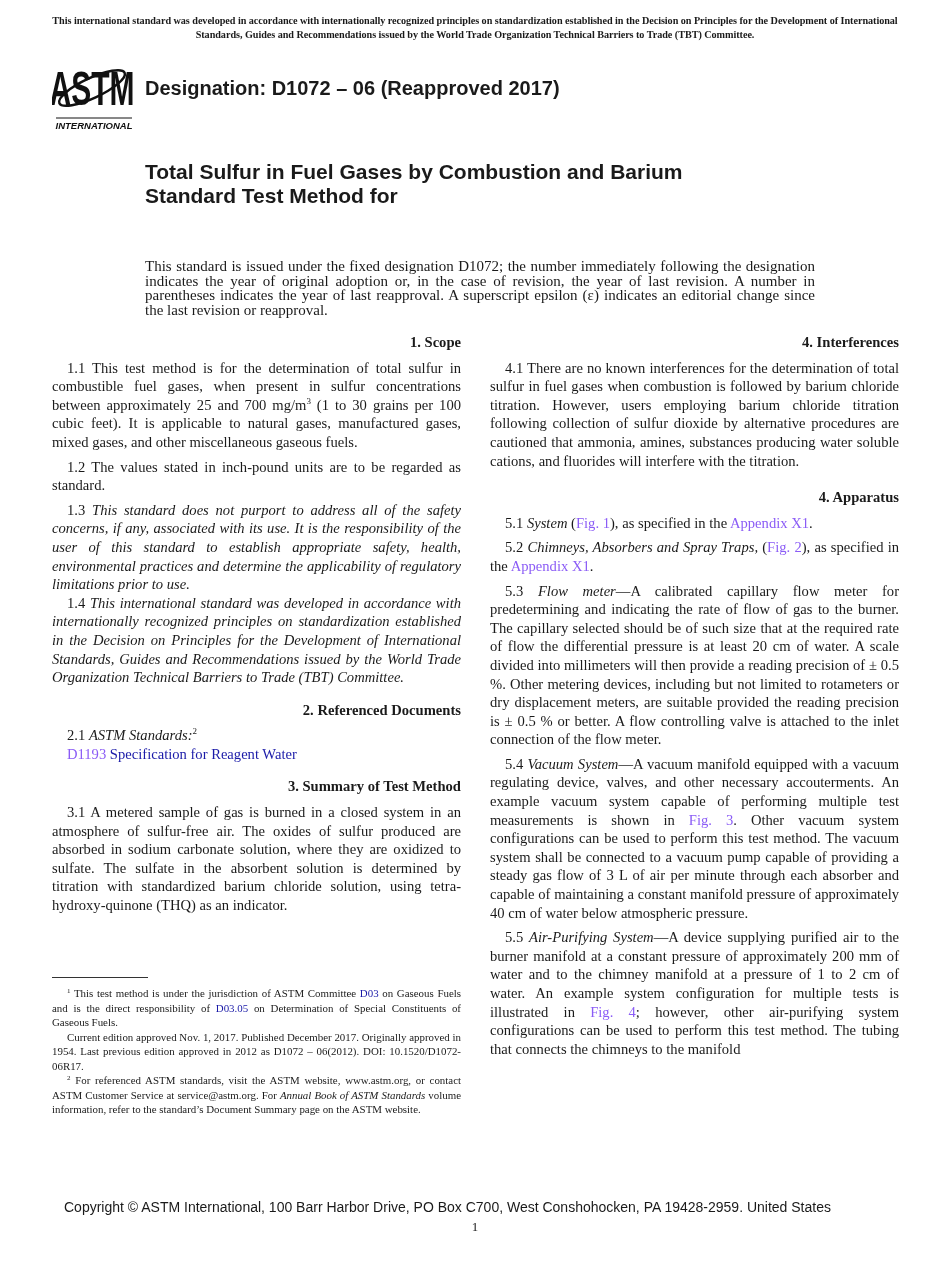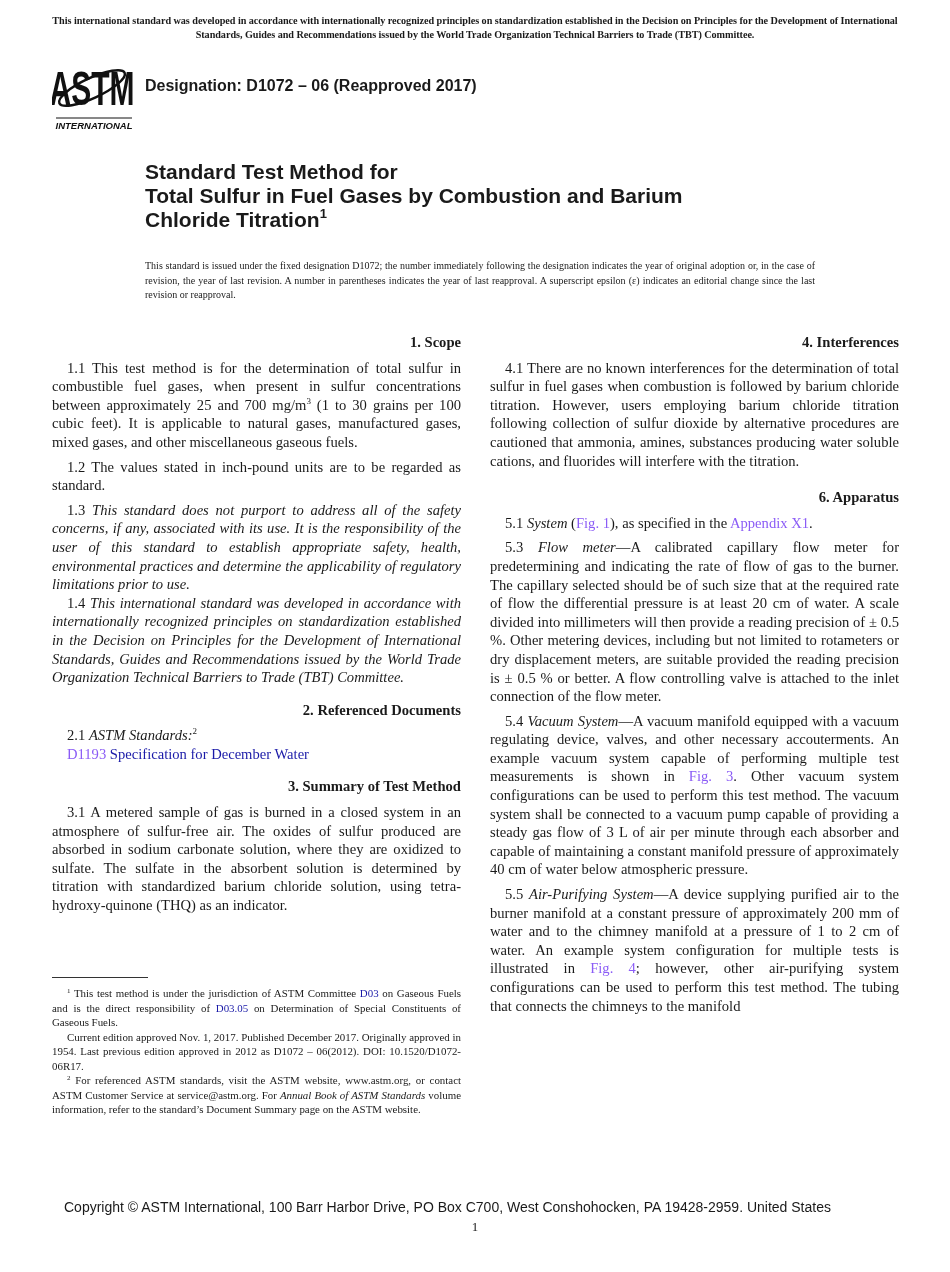--- a/index.html
+++ b/index.html
@@ -3,28 +3,28 @@
 <meta charset="utf-8">
 <style>
   html, body { margin: 0; padding: 0; background: #ffffff; }
   body { width: 950px; height: 1272px; position: relative; overflow: hidden; color: #1a1a1a; }
 
   .top-notice { position: absolute; top: 14px; left: 40px; width: 870px; text-align: center;
     font-family: "Liberation Serif", serif; font-weight: bold; font-size: 10.2px; line-height: 13.5px; letter-spacing: -0.05px; }
 
   .logo { position: absolute; top: 54px; left: 52px; width: 84px; height: 80px; }
   .designation { position: absolute; top: 77px; left: 145px; font-family: "Liberation Sans", sans-serif;
-    font-weight: bold; font-size: 16px; }
+    font-weight: bold; font-size: 20px; }
 
   .title-block { position: absolute; top: 160px; left: 145px; width: 700px; font-family: "Liberation Sans", sans-serif;
     font-weight: bold; font-size: 21px; line-height: 24px; }
   .title-block sup { font-size: 13px; vertical-align: 9px; line-height: 0; }
 
   .issuance { position: absolute; top: 259px; left: 145px; width: 670px; font-family: "Liberation Serif", serif;
-    font-size: 10px; line-height: 14.5px; text-align: justify; }
+    font-size: 15px; line-height: 14.5px; text-align: justify; }
 
   .col { position: absolute; font-family: "Liberation Serif", serif; font-size: 14.6px; line-height: 18.6px; }
   .col-left { top: 333px; left: 52px; width: 409px; }
   .col-right { top: 333px; left: 490px; width: 409px; }
   .col h2 { font-size: 14.6px; font-weight: bold; margin: 0 0 7px 0; line-height: 18.6px; text-align: right; }
   .col p { margin: 0; text-align: justify; text-indent: 15px; }
   .col p.gap { margin-top: 6px; }
   .col .section { margin-bottom: 14px; }
   .col i { font-style: italic; }
   .red { color: #8b5cf6; }
@@ -52,40 +52,39 @@
     <ellipse cx="40" cy="34" rx="36" ry="10" fill="none" stroke="#111" stroke-width="2.5" transform="rotate(-25 40 34)"></ellipse>
     <text x="40" y="52" text-anchor="middle" font-family="Liberation Sans, sans-serif" font-weight="bold" font-size="30" fill="#111" transform="scale(1,1.6) translate(0,-20)">ASTM</text>
     <line x1="4" y1="64" x2="80" y2="64" stroke="#111" stroke-width="1"></line>
     <text x="42" y="75" text-anchor="middle" font-family="Liberation Sans, sans-serif" font-weight="bold" font-style="italic" font-size="9.5" fill="#111">INTERNATIONAL</text>
   </svg>
 </div>
 
 <div class="designation">Designation: D1072 – 06 (Reapproved 2017)</div>
 
 <div class="title-block">
+  <div>Total Sulfur in Fuel Gases by Combustion and Barium</div>
   <div>Standard Test Method for</div>
-  <div>Total Sulfur in Fuel Gases by Combustion and Barium</div>
-  <div><span>Chloride Titration</span><sup>1</sup></div>
 </div>
 
 <div class="issuance">This standard is issued under the fixed designation D1072; the number immediately following the designation indicates the year of original adoption or, in the case of revision, the year of last revision. A number in parentheses indicates the year of last reapproval. A superscript epsilon (ε) indicates an editorial change since the last revision or reapproval.</div>
 
 <div class="col col-left">
   <div class="section">
     <h2>1.  Scope</h2>
     <p><span>1.1  This test method is for the determination of total sulfur in combustible fuel gases, when present in sulfur concentrations between approximately 25 and 700 mg/m</span><sup class="s">3</sup><span> (1 to 30 grains per 100 cubic feet). It is applicable to natural gases, manufactured gases, mixed gases, and other miscellaneous gaseous fuels.</span></p>
     <p class="gap">1.2  The values stated in inch-pound units are to be regarded as standard.</p>
     <p class="gap"><span>1.3 </span><i>This standard does not purport to address all of the safety concerns, if any, associated with its use. It is the responsibility of the user of this standard to establish appropriate safety, health, environmental practices and determine the applicability of regulatory limitations prior to use.</i></p>
     <p><span>1.4 </span><i>This international standard was developed in accordance with internationally recognized principles on standardization established in the Decision on Principles for the Development of International Standards, Guides and Recommendations issued by the World Trade Organization Technical Barriers to Trade (TBT) Committee.</i></p>
   </div>
 
   <div class="section">
     <h2>2.  Referenced Documents</h2>
     <p><span>2.1 </span><i>ASTM Standards:</i><sup class="s">2</sup></p>
-    <p style="text-indent:15px"><span class="red">D1193</span> <span class="blue">Specification for December Water</span></p>
+    <p style="text-indent:15px"><span class="red">D1193</span> <span class="blue">Specification for Reagent Water</span></p>
   </div>
 
   <div class="section">
     <h2>3.  Summary of Test Method</h2>
     <p>3.1  A metered sample of gas is burned in a closed system in an atmosphere of sulfur-free air. The oxides of sulfur produced are absorbed in sodium carbonate solution, where they are oxidized to sulfate. The sulfate in the absorbent solution is determined by titration with standardized barium chloride solution, using tetra-hydroxy-quinone (THQ) as an indicator.</p>
   </div>
 </div>
 
 <div class="fn-rule"></div>
 <div class="footnotes">
@@ -94,22 +93,23 @@
   <p><sup>2</sup><span> For referenced ASTM standards, visit the ASTM website, www.astm.org, or contact ASTM Customer Service at service@astm.org. For </span><i>Annual Book of ASTM Standards</i><span> volume information, refer to the standard’s Document Summary page on the ASTM website.</span></p>
 </div>
 
 <div class="col col-right">
   <div class="section" style="margin-bottom:18px">
     <h2>4.  Interferences</h2>
     <p>4.1  There are no known interferences for the determination of total sulfur in fuel gases when combustion is followed by barium chloride titration. However, users employing barium chloride titration following collection of sulfur dioxide by alternative procedures are cautioned that ammonia, amines, substances producing water soluble cations, and fluorides will interfere with the titration.</p>
   </div>
 
   <div class="section">
-    <h2>6.  Apparatus</h2>
+    <h2>4.  Apparatus</h2>
     <p><span>5.1 </span><i>System</i> (<span class="red">Fig. 1</span><span>), as specified in the </span><span class="red">Appendix X1</span>.</p>
+    <p class="gap"><span>5.2 </span><i>Chimneys, Absorbers and Spray Traps,</i> (<span class="red">Fig. 2</span><span>), as specified in the </span><span class="red">Appendix X1</span>.</p>
     <p class="gap"><span>5.3 </span><i>Flow meter</i><span>—A calibrated capillary flow meter for predetermining and indicating the rate of flow of gas to the burner. The capillary selected should be of such size that at the required rate of flow the differential pressure is at least 20 cm of water. A scale divided into millimeters will then provide a reading precision of ± 0.5 %. Other metering devices, including but not limited to rotameters or dry displacement meters, are suitable provided the reading precision is ± 0.5 % or better. A flow controlling valve is attached to the inlet connection of the flow meter.</span></p>
     <p class="gap"><span>5.4 </span><i>Vacuum System</i><span>—A vacuum manifold equipped with a vacuum regulating device, valves, and other necessary accouterments. An example vacuum system capable of performing multiple test measurements is shown in </span><span class="red">Fig. 3</span><span>. Other vacuum system configurations can be used to perform this test method. The vacuum system shall be connected to a vacuum pump capable of providing a steady gas flow of 3 L of air per minute through each absorber and capable of maintaining a constant manifold pressure of approximately 40 cm of water below atmospheric pressure.</span></p>
     <p class="gap"><span>5.5 </span><i>Air-Purifying System</i><span>—A device supplying purified air to the burner manifold at a constant pressure of approximately 200 mm of water and to the chimney manifold at a pressure of 1 to 2 cm of water. An example system configuration for multiple tests is illustrated in </span><span class="red">Fig. 4</span><span>; however, other air-purifying system configurations can be used to perform this test method. The tubing that connects the chimneys to the manifold</span></p>
   </div>
 </div>
 
 <div class="copyright">Copyright © ASTM International, 100 Barr Harbor Drive, PO Box C700, West Conshohocken, PA 19428-2959. United States</div>
 <div class="page-number">1</div>
 
 </body></html>

